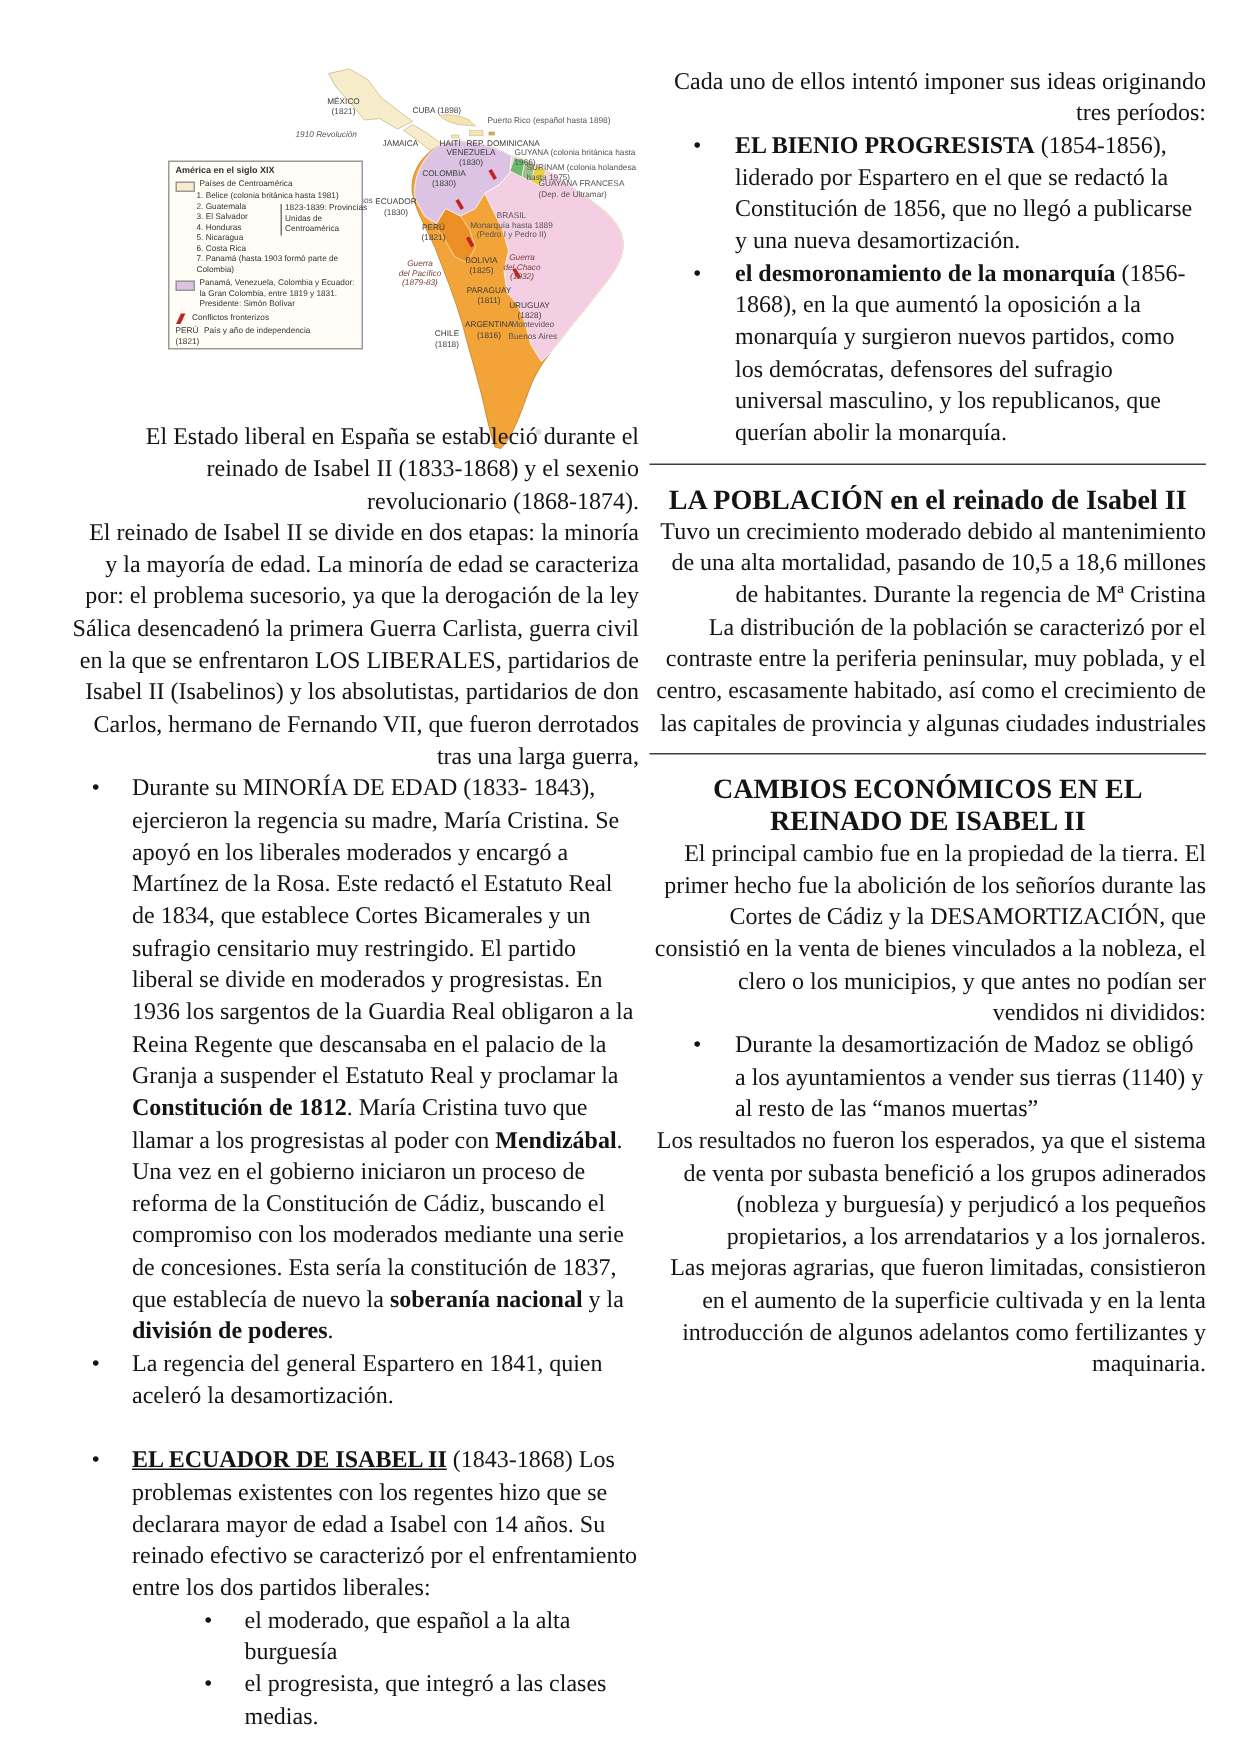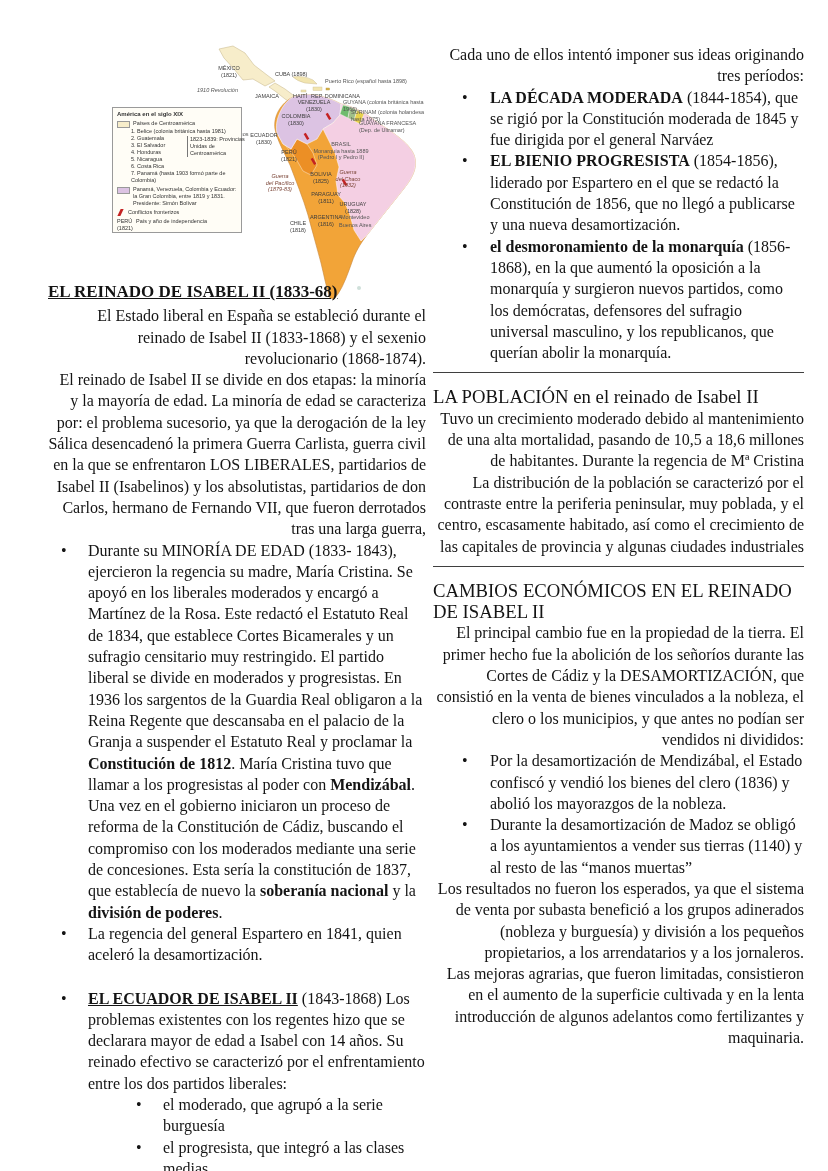--- a/index.html
+++ b/index.html
@@ -25,21 +25,21 @@
   .ca-wrap{position:relative;margin-left:14px;}
   .ca-note{position:absolute;left:56px;top:8px;width:62px;border-left:0.5px solid #777;padding-left:2px;}
   .flag-icon{flex:0 0 auto;width:3px;height:7px;background:#c42222;transform:skewX(-25deg);
              margin:0 6px 0 2px;}
   .peru-key{flex:0 0 auto;width:16px;white-space:pre-line;margin-right:3px;}
   
   .col{position:absolute;font-size:16px;line-height:21.3px;}
   .col-left{left:48px;top:281px;width:378px;}
   .col-right{left:433px;top:44px;width:371px;}
   .h1{font-size:17px;font-weight:bold;text-decoration:underline;margin:0 0 3px 0;}
-  .h2{font-weight:normal;margin:0;}
+  .h2{font-weight:bold;margin:0;text-align:center;}
   p{margin:0;text-align:right;}
   ul{margin:0;padding:0;list-style:none;}
   .blt{position:relative;padding-left:40px;}
   .blt::before{content:"•";position:absolute;left:13px;top:0;}
   .sub .blt{padding-left:75px;}
   .sub .blt::before{left:48px;}
   .col-right .blt{padding-left:57px;}
   .col-right .blt::before{left:29px;}
   .gap-top{margin-top:22px;}
   .rule{border:none;border-top:1.6px solid #3f3f3f;margin:9px 0 13px 0;}
@@ -158,59 +158,54 @@
       </div>
       <div class="legend-row">
         <span class="peru-key">PERÚ
 (1821)</span>
         <span>País y año de independencia</span>
       </div>
     </div>
   </div>
 
   <div class="col col-left">
-    <h2 class="h1">EL REINADO DE ISABEL II (1833-68)</h2>
     <p>El Estado liberal en España se estableció durante el reinado de Isabel II (1833-1868) y el sexenio revolucionario (1868-1874).</p>
     <p>El reinado de Isabel II se divide en dos etapas: la minoría y la mayoría de edad. La minoría de edad se caracteriza por: el problema sucesorio, ya que la derogación de la ley Sálica desencadenó la primera Guerra Carlista, guerra civil en la que se enfrentaron LOS LIBERALES, partidarios de Isabel II (Isabelinos) y los absolutistas, partidarios de don Carlos, hermano de Fernando VII, que fueron derrotados tras una larga guerra,</p>
     <ul>
       <li class="blt">
         <span>Durante su MINORÍA DE EDAD (1833- 1843), ejercieron la regencia su madre, María Cristina. Se apoyó en los liberales moderados y encargó a Martínez de la Rosa. Este redactó el Estatuto Real de 1834, que establece Cortes Bicamerales y un sufragio censitario muy restringido.  El partido liberal se divide en moderados y progresistas. En 1936 los sargentos de la Guardia Real obligaron a la Reina Regente que descansaba en el palacio de la Granja a suspender el Estatuto Real y proclamar la </span><b>Constitución de 1812</b><span>. María Cristina tuvo que llamar a los progresistas al poder con </span><b>Mendizábal</b><span>. Una vez en el gobierno iniciaron un proceso de reforma de la Constitución de Cádiz, buscando el compromiso con los moderados mediante una serie de concesiones. Esta sería la constitución de 1837, que establecía de nuevo la </span><b>soberanía nacional</b><span> y la </span><b>división de poderes</b><span>.</span>
       </li>
       <li class="blt">La regencia del general Espartero en 1841, quien aceleró la desamortización.</li>
       <li class="blt gap-top">
         <b class="u">EL ECUADOR DE ISABEL II</b><span> (1843-1868) Los problemas existentes con los regentes hizo que se declarara mayor de edad a Isabel con 14 años. Su reinado efectivo se caracterizó por el enfrentamiento entre los dos partidos liberales:</span>
         <ul class="sub">
-          <li class="blt">el moderado, que agrupó a la serie burguesía</li>
+          <li class="blt">el moderado, que español a la alta burguesía</li>
           <li class="blt">el progresista, que integró a las clases medias.</li>
         </ul>
       </li>
     </ul>
   </div>
 
   <div class="col col-right">
     <p>Cada uno de ellos intentó imponer sus ideas originando tres períodos:</p>
     <ul>
-      <li class="blt">
-        <b>LA DÉCADA MODERADA</b><span> (1844-1854), que se rigió por la Constitución moderada de 1845 y fue dirigida por el general Narváez</span>
-      </li>
       <li class="blt">
         <b>EL BIENIO PROGRESISTA</b><span> (1854-1856), liderado por Espartero en el que se redactó la Constitución de 1856, que no llegó a publicarse y una nueva desamortización.</span>
       </li>
       <li class="blt">
         <b>el desmoronamiento de la monarquía</b><span> (1856-1868), en la que aumentó la oposición a la monarquía y surgieron nuevos partidos, como los demócratas, defensores del sufragio universal masculino, y los republicanos, que querían abolir la monarquía.</span>
       </li>
     </ul>
     <hr class="rule">
     <h3 class="h2">LA POBLACIÓN en el reinado de Isabel II</h3>
     <p>Tuvo un crecimiento moderado debido al mantenimiento de una alta mortalidad, pasando de 10,5 a 18,6 millones de habitantes. Durante la regencia de Mª Cristina</p>
     <p>La distribución de la población se caracterizó por el contraste entre la periferia peninsular, muy poblada, y el centro, escasamente habitado, así como el crecimiento de las capitales de provincia y algunas ciudades industriales</p>
     <hr class="rule">
     <h3 class="h2">CAMBIOS ECONÓMICOS EN EL REINADO DE ISABEL II</h3>
     <p>El principal cambio fue en la propiedad de la tierra. El primer hecho fue la abolición de los señoríos durante las Cortes de Cádiz y la DESAMORTIZACIÓN, que consistió en la venta de bienes vinculados a la nobleza, el clero o los municipios, y que antes no podían ser vendidos ni divididos:</p>
     <ul>
-      <li class="blt">Por la desamortización de Mendizábal, el Estado confiscó y vendió los bienes del clero (1836) y abolió los mayorazgos de la nobleza.</li>
       <li class="blt">Durante la desamortización de Madoz se obligó a los ayuntamientos a vender sus tierras (1140) y al resto de las “manos muertas”</li>
     </ul>
-    <p>Los resultados no fueron los esperados, ya que el sistema de venta por subasta benefició a los grupos adinerados (nobleza y burguesía) y división a los pequeños propietarios, a los arrendatarios y a los jornaleros.</p>
+    <p>Los resultados no fueron los esperados, ya que el sistema de venta por subasta benefició a los grupos adinerados (nobleza y burguesía) y perjudicó a los pequeños propietarios, a los arrendatarios y a los jornaleros.</p>
     <p>Las mejoras agrarias, que fueron limitadas, consistieron en el aumento de la superficie cultivada y en la lenta introducción de algunos adelantos como fertilizantes y maquinaria.</p>
   </div>
 
 </div>
 
 </body></html>

